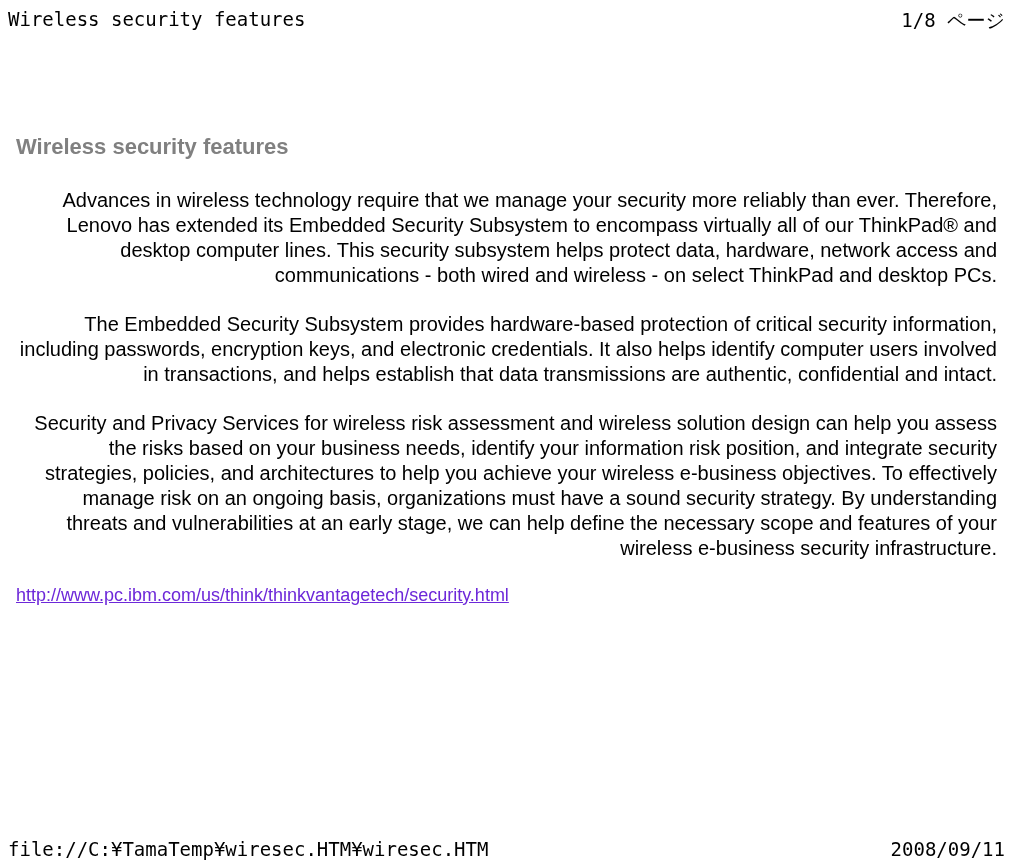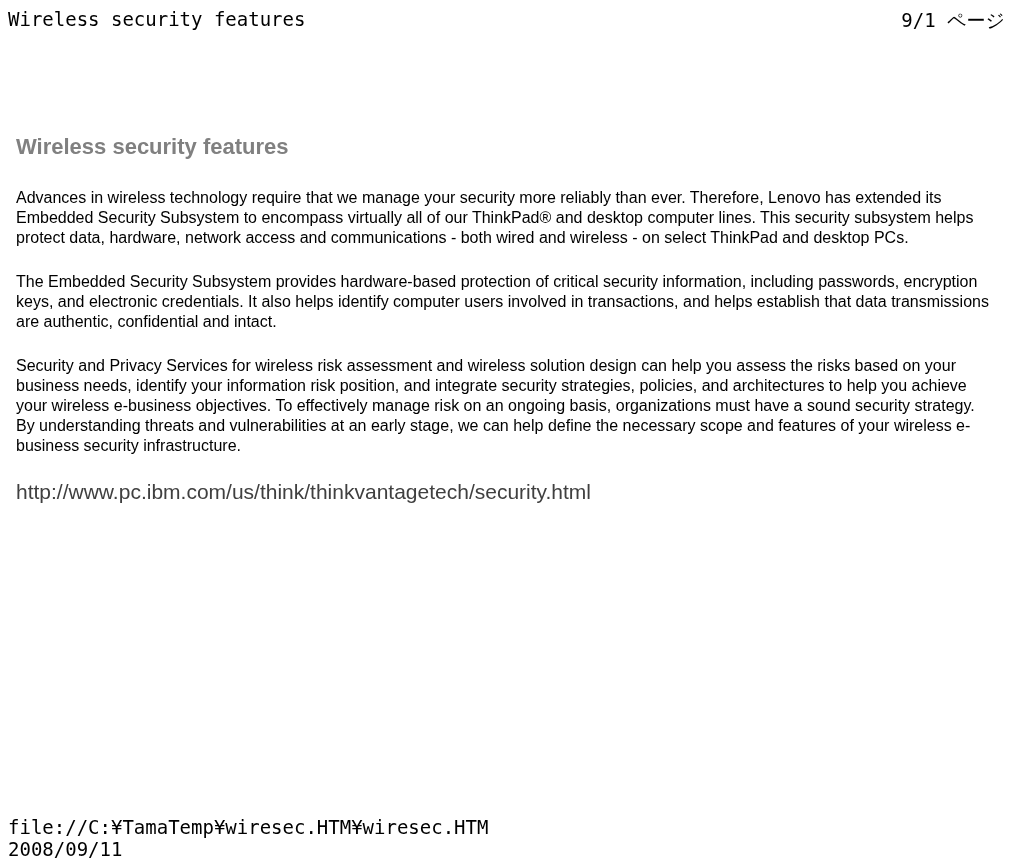--- a/index.html
+++ b/index.html
@@ -24,50 +24,51 @@
     .footer-bar {
       position: absolute;
       bottom: 8px;
       left: 0;
       right: 0;
       display: flex;
       justify-content: space-between;
       padding: 0 8px;
       font-size: 19px;
       font-family: "MS Gothic", "MS PGothic", monospace;
-      flex-direction: column;
     }
     .content {
       padding: 100px 16px 0 16px;
       font-family: Arial, Helvetica, sans-serif;
     }
     .doc-title {
       font-size: 22px;
       font-weight: bold;
       color: #808080;
       margin-bottom: 28px;
     }
     .para {
-      font-size: 16px;
+      font-size: 20px;
       line-height: 1.25;
       color: #000;
       margin-bottom: 24px;
+      text-align: right;
     }
     .link {
-      color: #404040;
-      font-size: 21px;
+      color: #6d28d9;
+      text-decoration: underline;
+      font-size: 18px;
       cursor: pointer;
     }
   </style>
 </head>
 <body>
 
 <div class="header-bar">
   <span>Wireless security features</span>
-  <span>9/1 ページ</span>
+  <span>1/8 ページ</span>
 </div>
 
 <div class="content">
   <div class="doc-title">Wireless security features</div>
   <div class="para">Advances in wireless technology require that we manage your security more reliably than ever. Therefore, Lenovo has extended its Embedded Security Subsystem to encompass virtually all of our ThinkPad® and desktop computer lines. This security subsystem helps protect data, hardware, network access and communications - both wired and wireless - on select ThinkPad and desktop PCs.</div>
   <div class="para">The Embedded Security Subsystem provides hardware-based protection of critical security information, including passwords, encryption keys, and electronic credentials. It also helps identify computer users involved in transactions, and helps establish that data transmissions are authentic, confidential and intact.</div>
   <div class="para">Security and Privacy Services for wireless risk assessment and wireless solution design can help you assess the risks based on your business needs, identify your information risk position, and integrate security strategies, policies, and architectures to help you achieve your wireless e-business objectives. To effectively manage risk on an ongoing basis, organizations must have a sound security strategy. By understanding threats and vulnerabilities at an early stage, we can help define the necessary scope and features of your wireless e-business security infrastructure.</div>
   <a class="link">http://www.pc.ibm.com/us/think/thinkvantagetech/security.html</a>
 </div>
 

